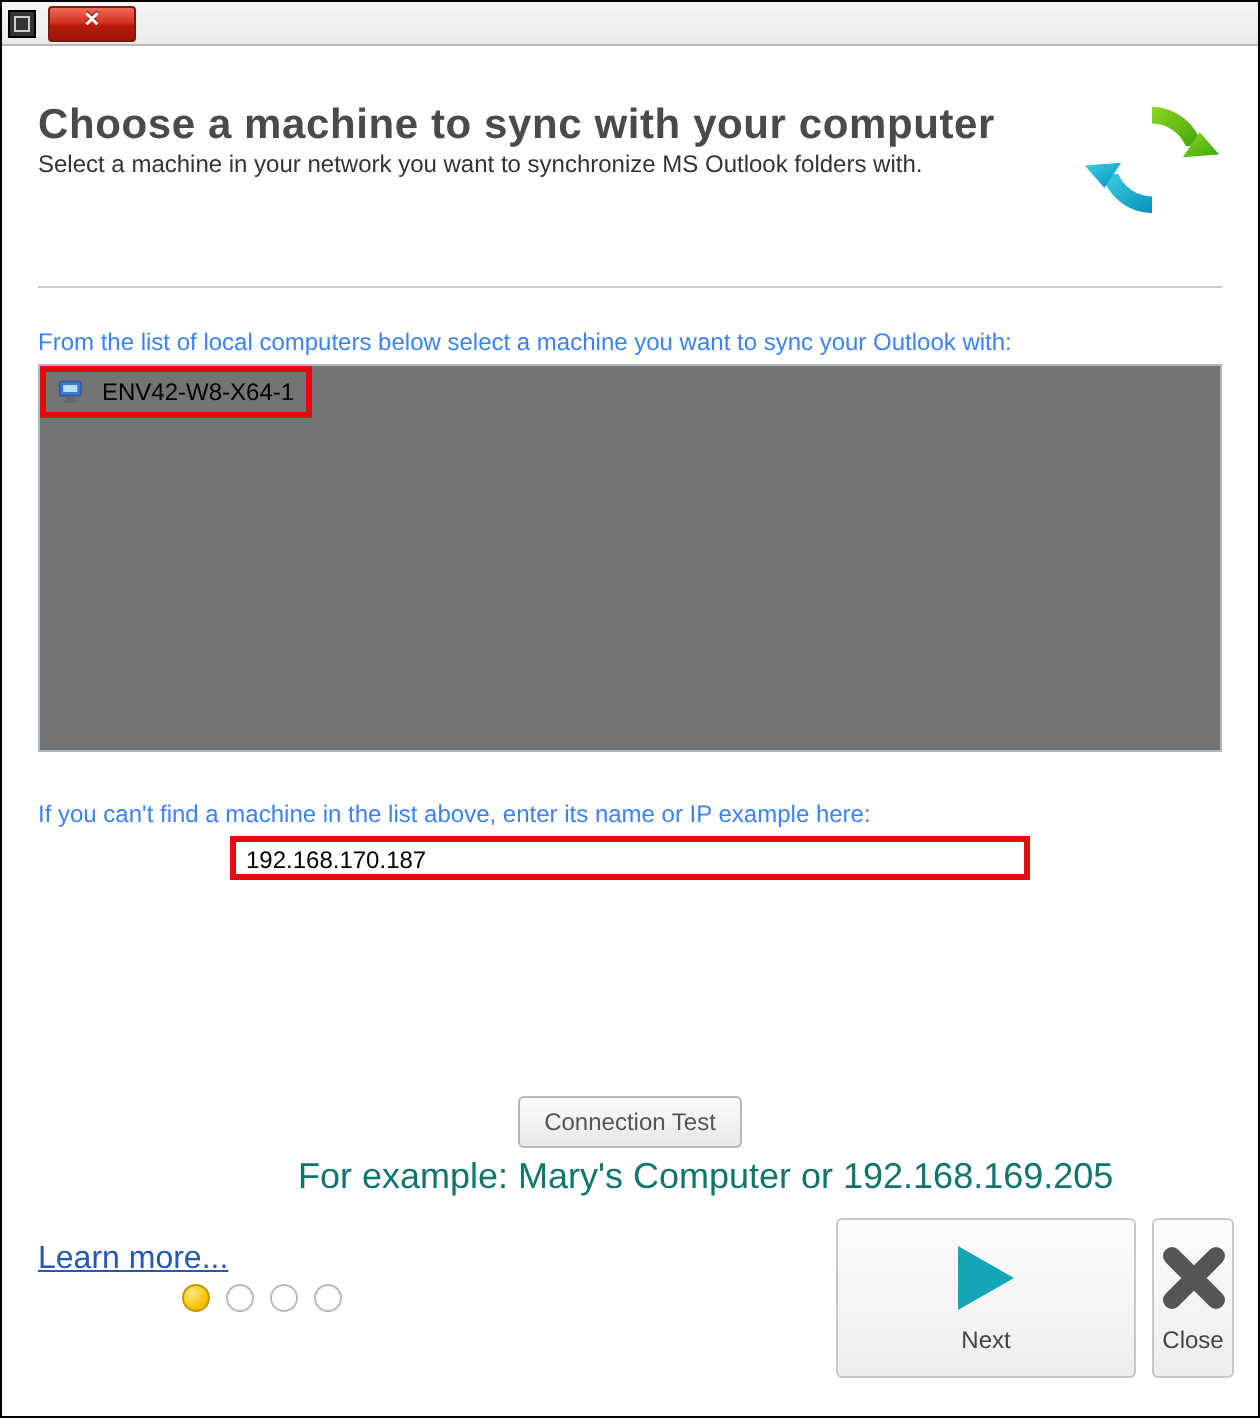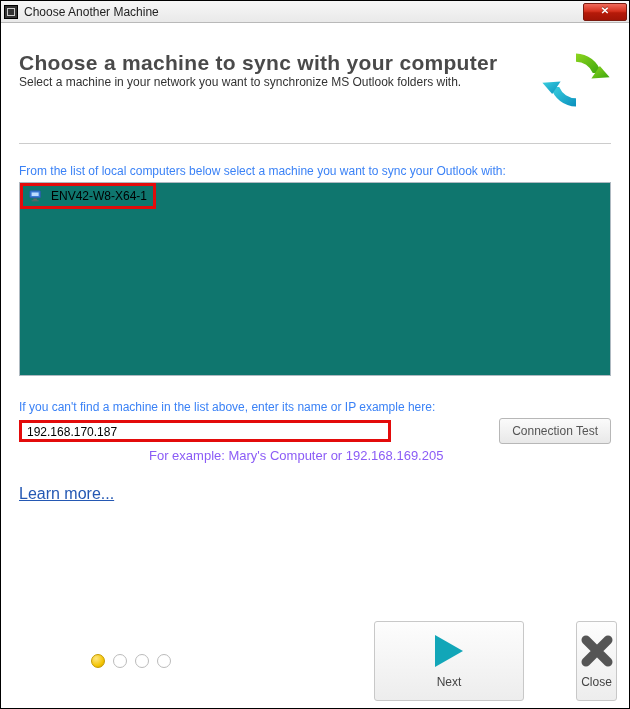--- a/index.html
+++ b/index.html
@@ -69,38 +69,38 @@
     margin: 28px 0 20px 0;
   }
   .label {
     font-size: 12px;
     color: #3b82f6;
     margin-bottom: 4px;
   }
   .machine-list {
     border: 1px solid #aeb9c1;
     height: 194px;
-    background: #0f766e;
+    background: #737373;
     overflow: auto;
   }
   .list-item {
     display: flex;
     align-items: center;
     padding: 3px 6px;
     font-size: 12px;
     border: 3px solid #e30b0b;
     width: fit-content;
     margin: 0;
   }
   .list-item .pc-icon { width:14px; height:14px; margin-right:8px; }
   .list-item .pc-icon svg { display:block; }
   .ip-row {
     margin-top: 24px;
   }
-  .ip-flex { display: flex; align-items: center; gap: 108px; }
+  .ip-flex { display: flex; align-items: center; gap: 108px; flex-direction: column; }
   .ip-box {
     border: 3px solid #e30b0b;
     padding: 2px 5px;
     width: 400px;
     font-size: 12px;
     height: 22px;
     line-height: 14px;
     background:#fff;
   }
   .conn-btn {
@@ -108,41 +108,40 @@
     height: 26px;
     padding: 0 12px;
     font-size: 12px;
     color: #555;
     background: linear-gradient(#fbfbfb,#e8e8e8);
     border: 1px solid #b7b7b7;
     border-radius: 3px;
     cursor: default;
   }
   .example {
-    font-size: 13px;
-    color: #8b5cf6;
+    font-size: 18px;
+    color: #0f766e;
     margin-top: 4px;
     margin-left: 130px;
   }
   .learn {
     display: inline-block;
     margin-top: 22px;
     font-size: 16px;
     color: #2458b3;
     text-decoration: underline;
     cursor: pointer;
   }
   .footer {
     position: absolute;
-    left: 0; right: 0; bottom: 0;
+    left: 0; right: 0; bottom: 12px;
     height: 94px;
     padding: 0 12px;
     display: flex;
     align-items: center;
-    gap: 44px;
   }
   .steps {
     display: flex; gap: 8px;
     margin-left: 78px;
   }
   .step {
     width: 14px; height: 14px; border-radius: 50%;
     border: 1px solid #bbb;
     background: #fff;
   }
@@ -167,21 +166,20 @@
     cursor: default;
   }
   .big-btn.small { width: 41px; }
   .big-btn .glyph { height: 36px; display:flex; align-items:center; justify-content:center; }
 </style>
 </head>
 <body>
 
 <div class="titlebar">
   <span class="app-icon"></span>
-  <span class="title">Choose Another Machine</span>
   <span class="close-btn">✕</span>
 </div>
 
 <div class="content">
   <div class="header-row">
     <div class="header-text">
       <h1>Choose a machine to sync with your computer</h1>
       <div class="subtitle">Select a machine in your network you want to synchronize MS Outlook folders with.</div>
     </div>
     <div class="sync-logo">

